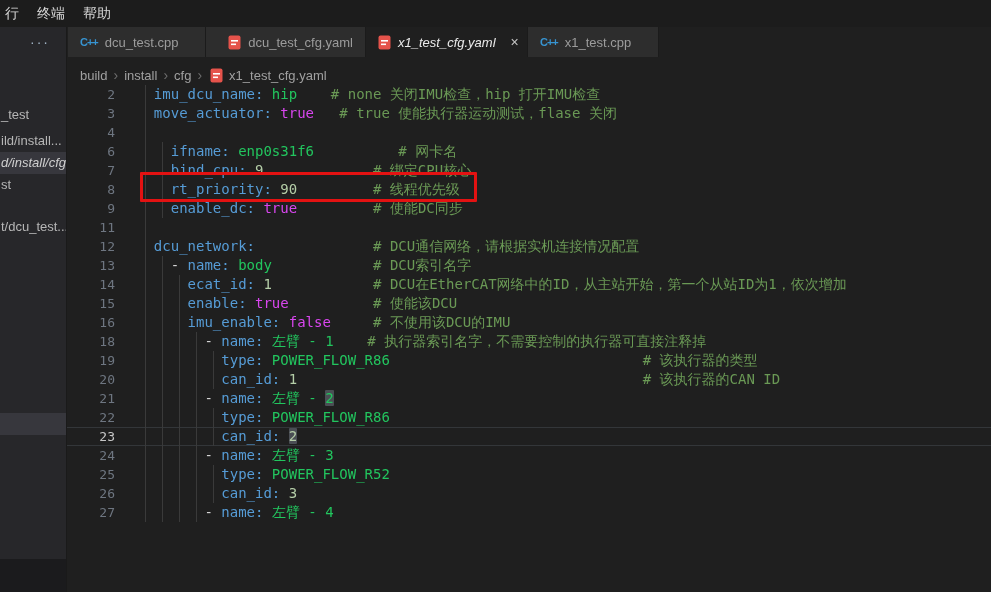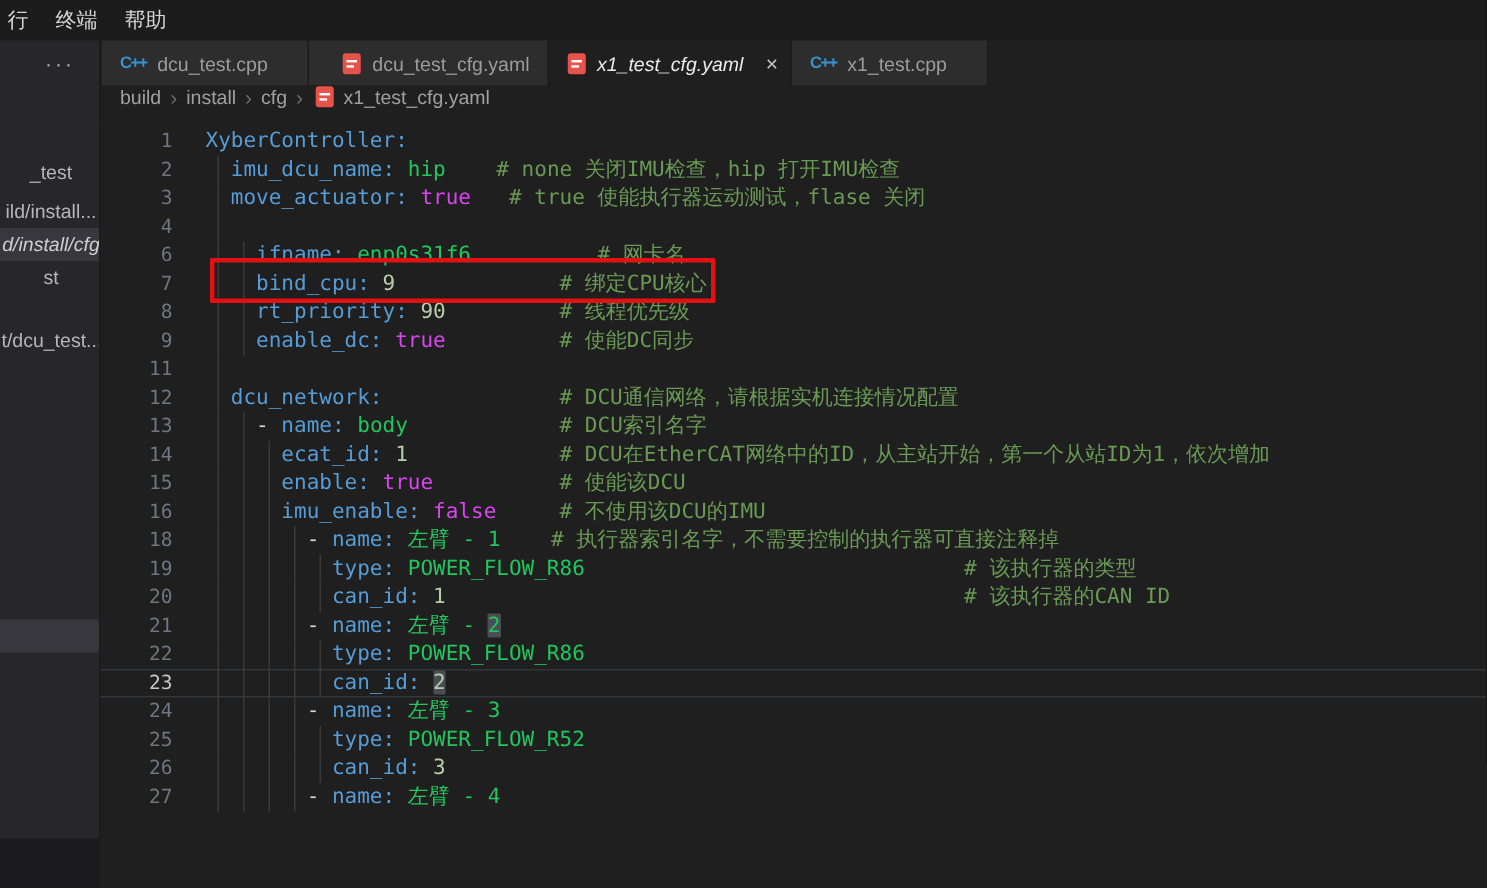--- a/index.html
+++ b/index.html
@@ -18,42 +18,42 @@
   .menu-item { padding:2px 11px; margin-left:-4px; cursor:default; white-space:nowrap; }
   .menu-item:first-child { margin-left:-6px; }
   
   #sidebar {
     position:absolute; left:0; top:27px; width:67px; height:565px;
     background:#27272a; border-right:1px solid #1a1a1a; overflow:hidden;
     color:#b6b6b6; font-size:13px;
   }
   #more-icon { position:absolute; top:7px; left:30px; color:#9fb2c4; font-size:14px; letter-spacing:2px; }
   .side-row { position:absolute; left:0; width:67px; height:22px; line-height:22px;
-    white-space:nowrap; overflow:hidden; padding-left:1px;text-align:center; }
+    white-space:nowrap; overflow:hidden; padding-left:1px; }
   .side-row.selected { background:#37373d; }
   .side-row.italic { font-style:italic; color:#cfcfcf; }
   #sidebar-bottom { position:absolute; left:0; bottom:0; width:67px; height:33px; background:#1b1b1d; }
   
   #tabbar {
     position:absolute; left:68px; top:27px; width:923px; height:30px;
     background:#1f1f1f; display:flex; align-items:stretch;
   }
   .tab {
     display:flex; align-items:center; gap:7px; padding:0 12px;
     background:#2d2d2d; color:#9c9c9c; font-size:13px; border-right:1px solid #1b1b1b;
     white-space:nowrap; cursor:default; flex:none;
   }
   .tab.active { background:#1f1f1f; color:#eaeaea; font-style:italic; }
   .tab .close { margin-left:8px; color:#c5c5c5; font-size:14px; font-style:normal; }
   .file-icon { flex:none; display:inline-flex; align-items:center; }
   .cpp-glyph { color:#3794d1; font-weight:bold; font-size:11px; letter-spacing:-1px; font-style:normal;}
   
   #breadcrumb {
     position:absolute; left:68px; top:57px; width:923px; height:26px;
-    display:flex; align-items:flex-start; color:#a0a0a0; font-size:13px; gap:4px;
+    display:flex; align-items:flex-end; color:#a0a0a0; font-size:13px; gap:4px;
     padding-left:12px; background:#1f1f1f;
   }
   .crumb { cursor:default; }
   .crumb-sep { color:#6d6d6d; font-size:14px; padding:0 2px; }
   #breadcrumb .file-icon { margin:0 2px; }
   
   #editor {
     position:absolute; left:67px; top:83px; width:924px; height:509px;
     background:#1f1f1f; overflow:hidden;
     font-family:"DejaVu Sans Mono","Liberation Mono",monospace;
@@ -143,21 +143,20 @@
           <rect x="0.5" y="0.5" width="12" height="14" rx="2" fill="#e5534b"></rect>
           <rect x="3" y="5" width="7" height="1.6" fill="#fff"></rect>
           <rect x="3" y="8.5" width="5" height="1.6" fill="#fff"></rect>
         </svg>
       </span>
       <span class="crumb">x1_test_cfg.yaml</span>
     </div>
 
   <div id="editor">
     <div id="lines">
-        <div class="line"><span class="ln">1</span><span class="code"><span class="tok-k">XyberController:</span></span></div>
         <div class="line"><span class="guide" style="left: 78.4px;"></span><span class="ln">2</span><span class="code"><span class="tok-k">  imu_dcu_name:</span><span class="tok-s"> hip</span><span class="tok-c">    # none 关闭IMU检查，hip 打开IMU检查</span></span></div>
         <div class="line"><span class="guide" style="left: 78.4px;"></span><span class="ln">3</span><span class="code"><span class="tok-k">  move_actuator:</span><span class="tok-b"> true</span><span class="tok-c">   # true 使能执行器运动测试，flase 关闭</span></span></div>
         <div class="line"><span class="guide" style="left: 78.4px;"></span><span class="ln">4</span><span class="code"></span></div>
         <div class="line"><span class="guide" style="left: 78.4px;"></span><span class="guide" style="left: 95.2px;"></span><span class="ln">6</span><span class="code"><span class="tok-k">    ifname:</span><span class="tok-s"> enp0s31f6</span><span class="tok-c">          # 网卡名</span></span></div>
         <div class="line"><span class="guide" style="left: 78.4px;"></span><span class="guide" style="left: 95.2px;"></span><span class="ln">7</span><span class="code"><span class="tok-k">    bind_cpu:</span><span class="tok-n"> 9</span><span class="tok-c">             # 绑定CPU核心</span></span></div>
         <div class="line"><span class="guide" style="left: 78.4px;"></span><span class="guide" style="left: 95.2px;"></span><span class="ln">8</span><span class="code"><span class="tok-k">    rt_priority:</span><span class="tok-n"> 90</span><span class="tok-c">         # 线程优先级</span></span></div>
         <div class="line"><span class="guide" style="left: 78.4px;"></span><span class="guide" style="left: 95.2px;"></span><span class="ln">9</span><span class="code"><span class="tok-k">    enable_dc:</span><span class="tok-b"> true</span><span class="tok-c">         # 使能DC同步</span></span></div>
         <div class="line"><span class="guide" style="left: 78.4px;"></span><span class="ln">11</span><span class="code"></span></div>
         <div class="line"><span class="guide" style="left: 78.4px;"></span><span class="ln">12</span><span class="code"><span class="tok-k">  dcu_network:</span><span class="tok-c">              # DCU通信网络，请根据实机连接情况配置</span></span></div>
         <div class="line"><span class="guide" style="left: 78.4px;"></span><span class="guide" style="left: 95.2px;"></span><span class="ln">13</span><span class="code"><span class="tok-p">    - </span><span class="tok-k">name:</span><span class="tok-s"> body</span><span class="tok-c">            # DCU索引名字</span></span></div>

